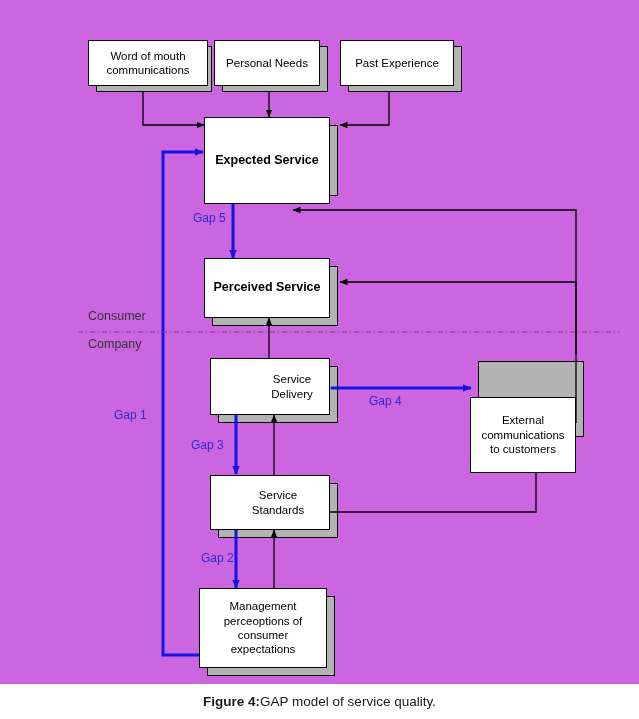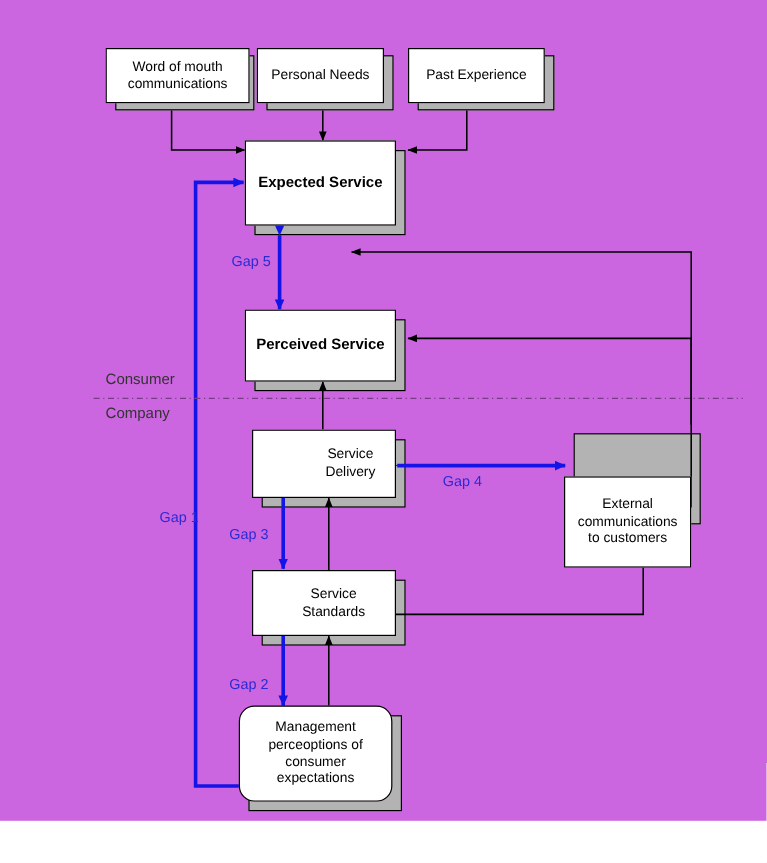--- a/index.html
+++ b/index.html
@@ -95,21 +95,21 @@
     </div>
 
     <div class="shadow" style="left:348px;top:46px;width:114px;height:46px;"></div>
     <div class="box" style="left:340px;top:40px;width:114px;height:46px;">
       <span>
           <span style="display: block;">Past Experience</span>
         </span>
     </div>
 
     <div class="shadow" style="left:212px;top:125px;width:126px;height:71px;"></div>
-    <div class="box bold" style="left:204px;top:117px;width:126px;height:71px;">
+    <div class="box bold" style="left:204px;top:117px;width:126px;height:87px;">
       <span>
           <span style="display: block;">Expected Service</span>
         </span>
     </div>
 
     <div class="shadow" style="left:212px;top:266px;width:126px;height:60px;"></div>
     <div class="box bold" style="left:204px;top:258px;width:126px;height:60px;">
       <span>
           <span style="display: block;">Perceived Service</span>
         </span>
@@ -132,34 +132,38 @@
     </div>
 
     <div class="shadow" style="left:218px;top:483px;width:120px;height:55px;"></div>
     <div class="box" style="left:210px;top:475px;width:120px;height:55px;">
       <span>
           <span style="display: block; margin-left: 16px;">Service Standards</span>
         </span>
     </div>
 
     <div class="shadow" style="left:207px;top:596px;width:128px;height:80px;"></div>
-    <div class="box" style="left:199px;top:588px;width:128px;height:80px;border-radius:13px;">
+    <div class="box" style="left:199px;top:588px;width:128px;height:80px;">
       <span>
         <span style="display: block;">Management</span>
         <span style="display: block;">perceoptions of</span>
         <span style="display: block;">consumer</span>
         <span style="display: block;">expectations</span>
       </span>
     </div>
 
     <div class="gaplabel" style="left:193px;top:211px;">Gap 5</div>
-    <div class="gaplabel" style="left:114px;top:424px;margin-left:19px;">Gap 1</div>
+    <div class="gaplabel" style="left:114px;top:408px;">Gap 1</div>
     <div class="gaplabel" style="left:191px;top:438px;">Gap 3</div>
     <div class="gaplabel" style="left:369px;top:394px;">Gap 4</div>
-    <div class="gaplabel" style="left:191px;top:551px;margin-top:12px;">Gap 2</div>
+    <div class="gaplabel" style="left:201px;top:551px;">Gap 2</div>
 
     <div class="sidelabel" style="left:88px;top:309px;">Consumer</div>
     <div class="sidelabel" style="left:88px;top:337px;">Company</div>
 
   </div>
 
+  <div id="caption">
+    <span class="cap-strong">Figure 4:</span>
+    <span> GAP model of service quality.</span>
+  </div>
 
 </div>
 
 </body></html>

